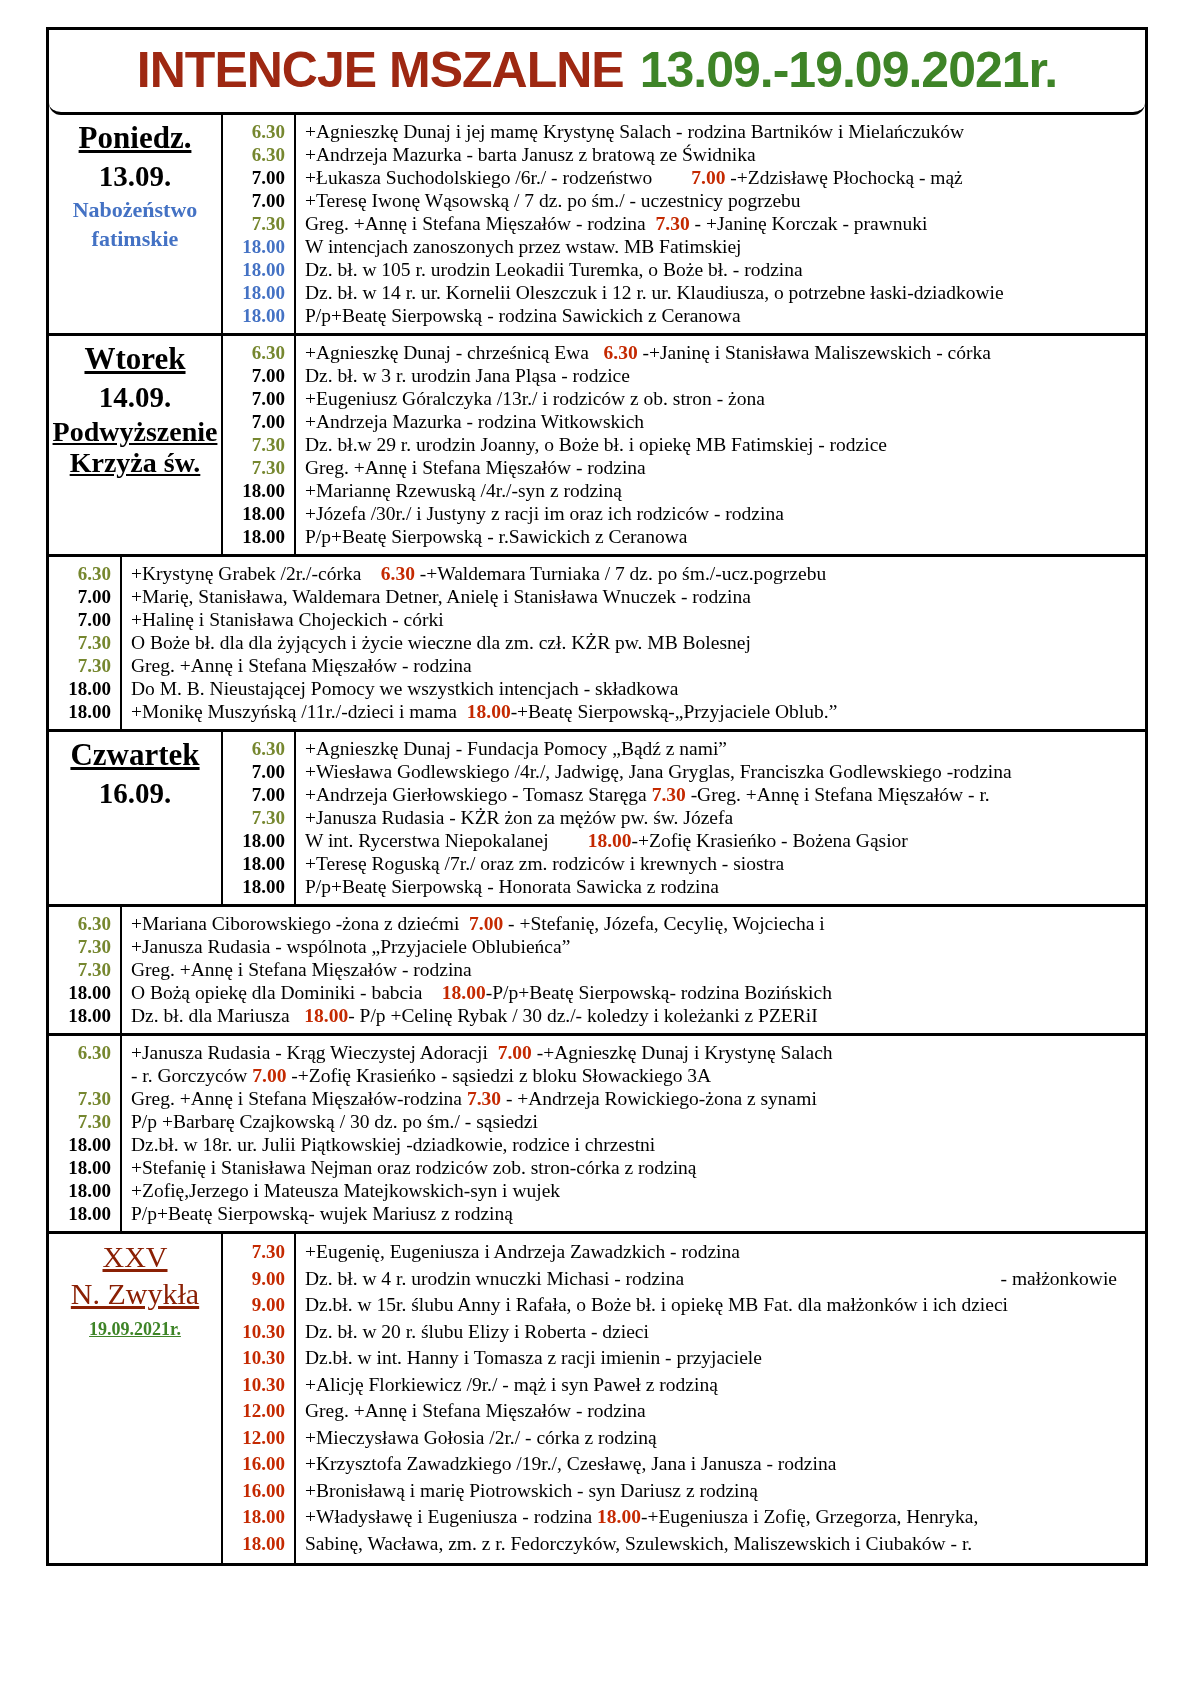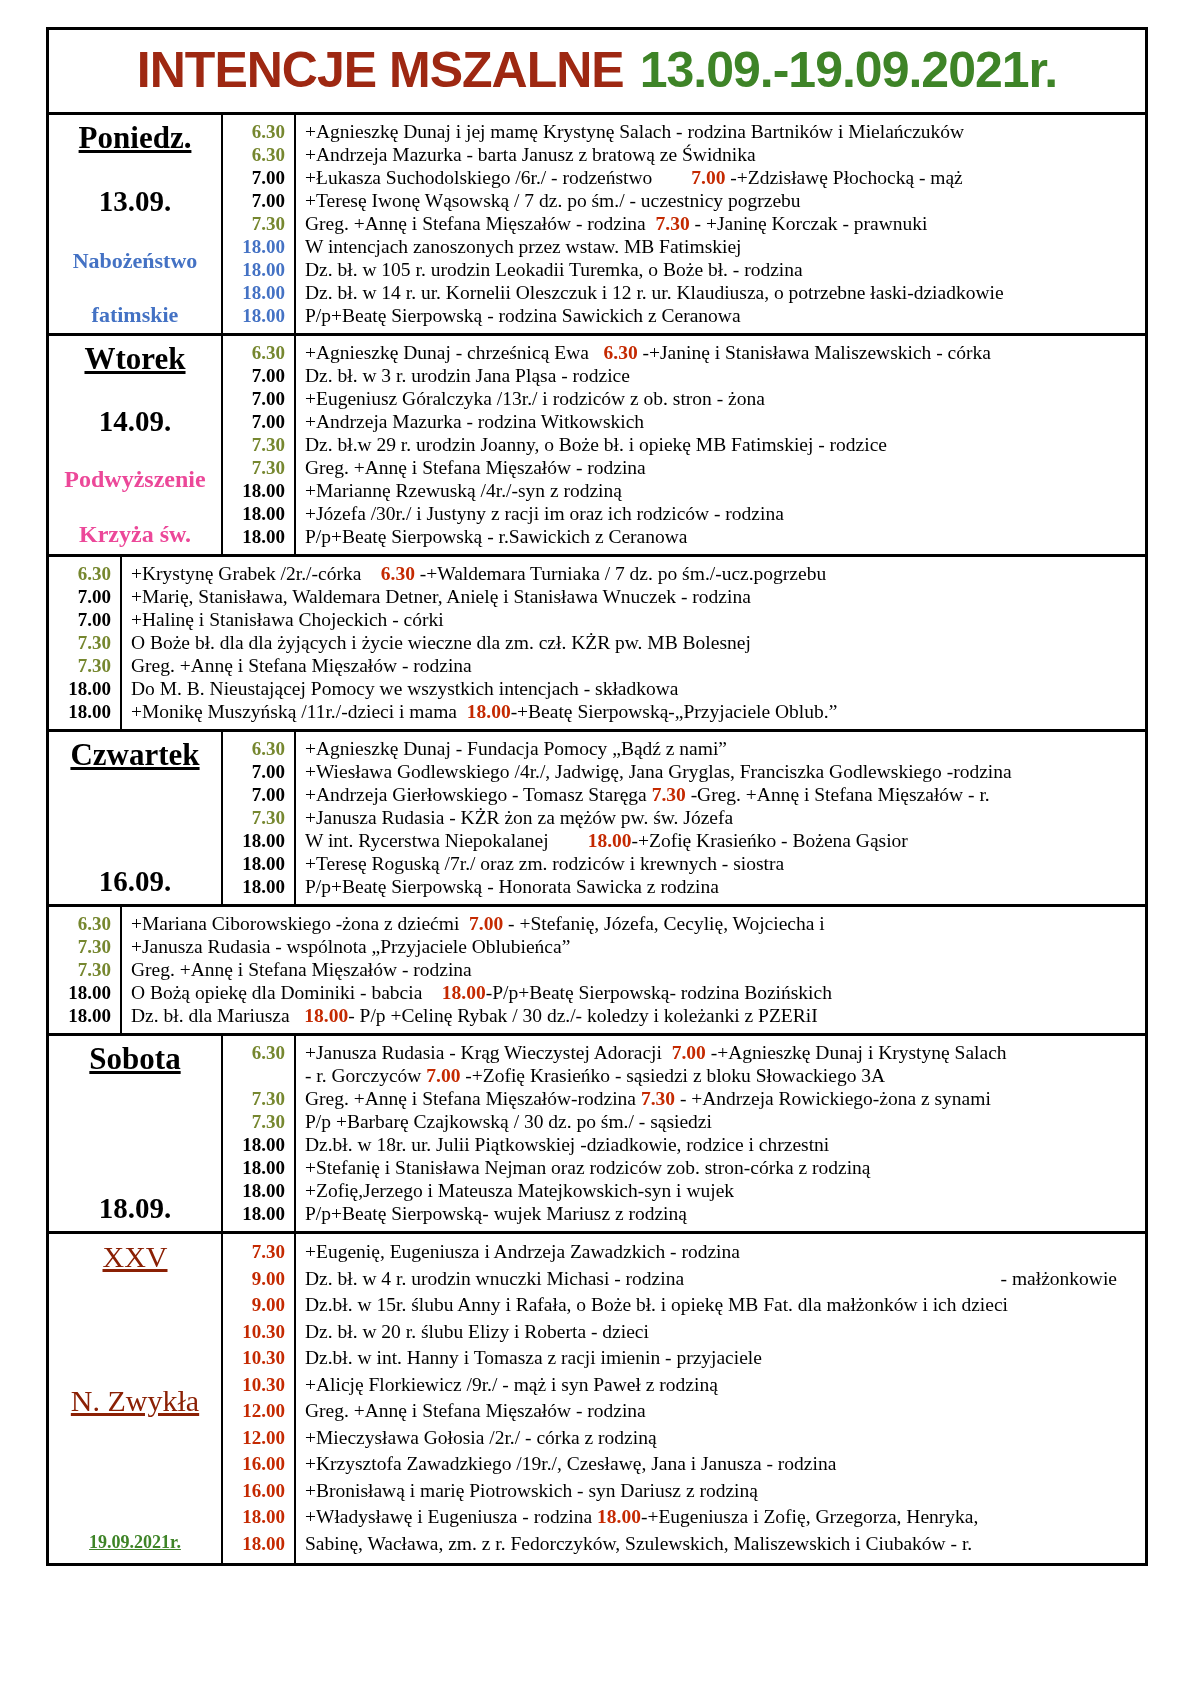--- a/index.html
+++ b/index.html
@@ -1,42 +1,42 @@
 <!DOCTYPE html>
 <html><head>
 <meta charset="utf-8">
 <style>
   html,body{margin:0;padding:0;background:#ffffff;}
   body{width:1190px;height:1683px;position:relative;font-family:"Liberation Serif",serif;color:#000;}
   .sheet{position:absolute;left:46px;top:27px;width:1102px;border:3px solid #000;background:#fff;box-sizing:border-box;}
-  .title-row{border-bottom:3px solid #000;padding:11px 4px 13px 4px;text-align:center;white-space:nowrap;}
+  .title-row{border-bottom:3px solid #000;padding:11px 4px 13px 4px;text-align:center;white-space:nowrap;border-radius:12px;}
   .title-main{font-family:"Liberation Sans",sans-serif;font-weight:bold;font-size:50px;color:#9e2812;letter-spacing:-1px;}
   .title-dates{font-family:"Liberation Sans",sans-serif;font-weight:bold;font-size:50px;color:#3e8427;letter-spacing:-1px;margin-left:12px;}
   .day-row{display:flex;border-bottom:3px solid #000;}
   .day-row:last-child{border-bottom:none;}
-  .day-label{width:174px;flex-shrink:0;border-right:2px solid #000;display:flex;flex-direction:column;justify-content:space-between;align-items:center;text-align:center;padding:4px 2px;box-sizing:border-box;}
+  .day-label{width:174px;flex-shrink:0;border-right:2px solid #000;display:flex;flex-direction:column;justify-content:flex-start;align-items:center;text-align:center;padding:4px 2px;box-sizing:border-box;}
   .day-lines{flex:1;position:relative;padding:5px 0 6px 0;}
   .day-lines::before{content:"";position:absolute;left:71px;top:0;bottom:0;width:2px;background:#000;}
   .line{display:flex;font-family:Liberation Serif, serif;}
   .time{width:71px;flex-shrink:0;box-sizing:border-box;text-align:right;padding-right:9px;font-weight:bold;font-size:19px;line-height:23px;}
   .text{flex:1;padding-left:11px;padding-right:20px;font-size:19.5px;line-height:23px;white-space:pre-wrap;overflow:hidden;}
   .tall .time{line-height:26.5px;}
   .tall .text{line-height:26.5px;}
   .seg{}
   .seg-r{color:#c42900;font-weight:bold;}
   .seg-right{float:right;margin-right:8px;}
   .tc-g{color:#76872f;}
   .tc-b{color:#4472c4;}
   .tc-k{color:#000;}
   .tc-r{color:#c42900;}
   .lbl{width:100%;}
   .lbl-name{font-size:31px;font-weight:bold;text-decoration:underline;line-height:38px;}
   .lbl-date{font-size:29px;font-weight:bold;line-height:38px;}
   .lbl-noteb{font-size:22px;font-weight:bold;color:#4472c4;line-height:29px;}
-  .lbl-notek{font-size:24px;font-weight:bold;color:#ec4899;line-height:31px;}
+  .lbl-notek{font-size:28px;font-weight:bold;color:#000000;line-height:31px;text-decoration:underline;}
   .lbl-sname{font-size:30px;font-weight:normal;color:#8b2004;text-decoration:underline;line-height:37px;}
   .lbl-sdate{font-size:18px;font-weight:bold;color:#3e8427;text-decoration:underline;line-height:34px;}
 </style>
 </head>
 <body>
 
 <div class="sheet">
   <div class="title-row">
     <span class="title-main">INTENCJE MSZALNE</span>
     <span class="title-dates">13.09.-19.09.2021r.</span>
@@ -220,24 +220,20 @@
             <div class="time tc-k">18.00</div>
             <div class="text"><span class="seg">O Bożą opiekę dla Dominiki - babcia    </span><span class="seg-r">18.00</span><span class="seg">-P/p+Beatę Sierpowską- rodzina Bozińskich</span></div>
           </div>
           <div class="line">
             <div class="time tc-k">18.00</div>
             <div class="text"><span class="seg">Dz. bł. dla Mariusza   </span><span class="seg-r">18.00</span><span class="seg">- P/p +Celinę Rybak / 30 dz./- koledzy i koleżanki z PZERiI</span></div>
           </div>
         </div>
       </div>
       <div class="day-row">
-        <div class="day-label">
-          <div class="lbl lbl-name">Sobota</div>
-          <div class="lbl lbl-date">18.09.</div>
-        </div>
         <div class="day-lines">
           <div class="line">
             <div class="time tc-g">6.30</div>
             <div class="text"><span class="seg">+Janusza Rudasia - Krąg Wieczystej Adoracji  </span><span class="seg-r">7.00</span><span class="seg"> -+Agnieszkę Dunaj i Krystynę Salach</span></div>
           </div>
           <div class="line">
             <div class="time tc-k"></div>
             <div class="text"><span class="seg">- r. Gorczyców </span><span class="seg-r">7.00</span><span class="seg"> -+Zofię Krasieńko - sąsiedzi z bloku Słowackiego 3A</span></div>
           </div>
           <div class="line">

